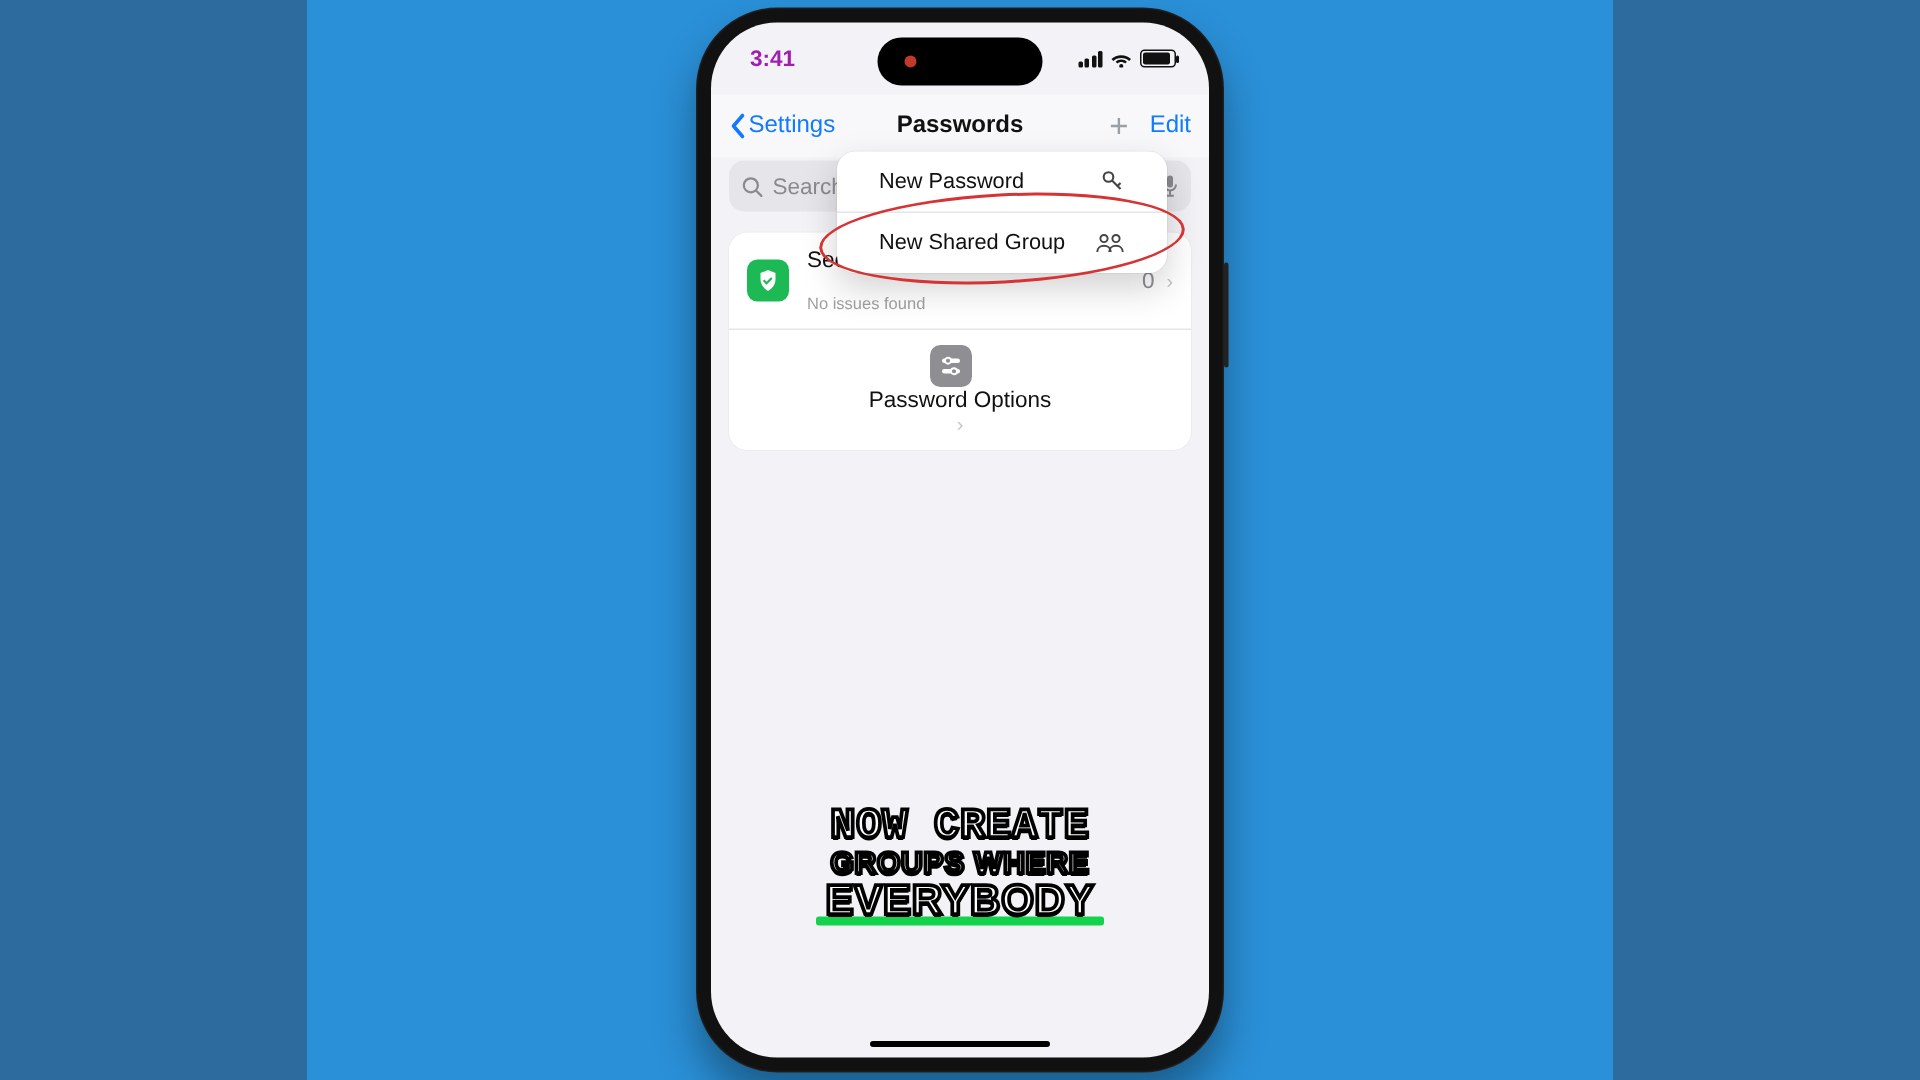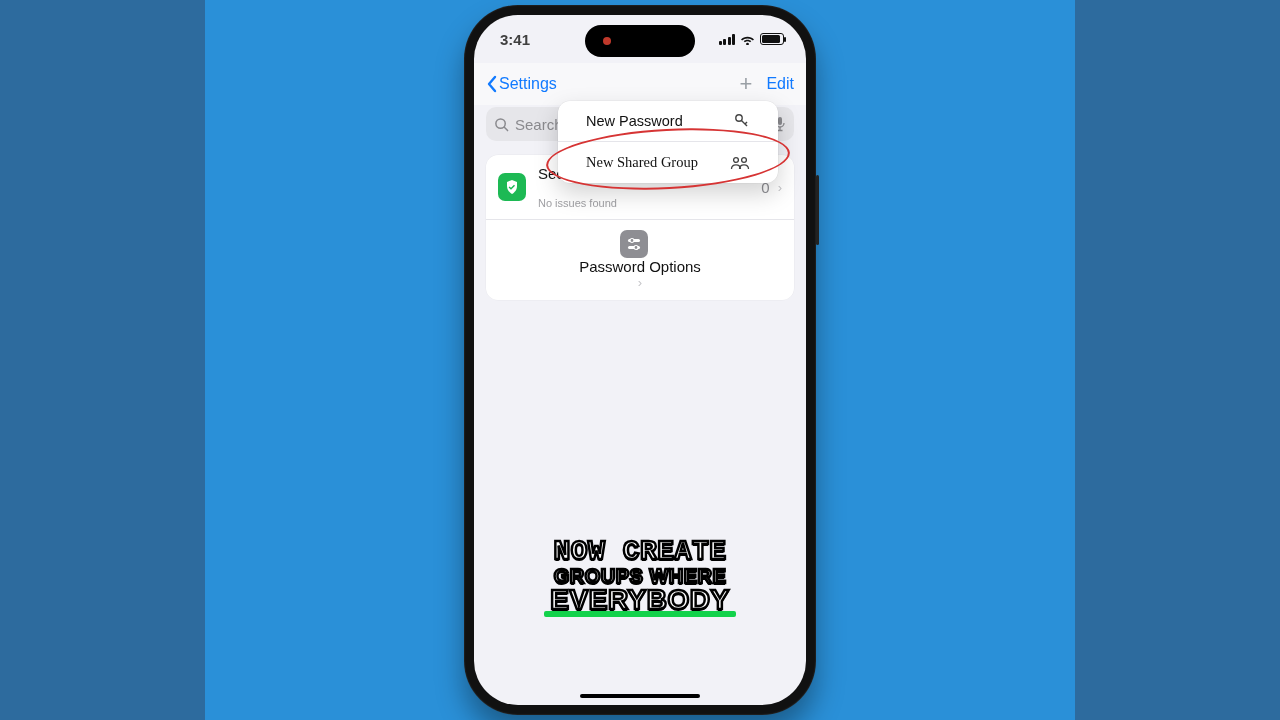--- a/index.html
+++ b/index.html
@@ -30,21 +30,21 @@
     position: relative;
   }
   .island {
     position: absolute; top: 10px; left: 50%; transform: translateX(-50%);
     width: 110px; height: 32px; background: #000; border-radius: 18px; z-index: 50;
   }
   .island .dot { position:absolute; left:18px; top:12px; width:8px; height:8px; border-radius:50%; background:#c0392b; }
   .status {
     position: absolute; top: 0; left: 0; right: 0; height: 48px;
     display: flex; align-items: center; justify-content: space-between;
-    padding: 0 22px 0 26px; font-size: 15px; font-weight: 600; color:#404040; z-index: 40;
+    padding: 0 22px 0 26px; font-size: 15px; font-weight: 600; color:#a21caf; z-index: 40;
   }
   .status .right { display:flex; align-items:center; gap:5px; }
   .bars { display:flex; align-items:flex-end; gap:1.5px; height:11px; }
   .bars span { width:3px; background:#111; border-radius:1px; }
   .bars span:nth-child(1){height:4px;} .bars span:nth-child(2){height:6px;}
   .bars span:nth-child(3){height:8px;} .bars span:nth-child(4){height:11px;}
   .wifi { width:15px; height:11px; position:relative; }
   .wifi svg { display:block; }
   .batt { width:24px; height:12px; border:1.3px solid #111; border-radius:3px; position:relative; }
   .batt::after{ content:""; position:absolute; right:-3px; top:3px; width:2px; height:5px; background:#111; border-radius:1px;}
@@ -86,21 +86,21 @@
   .count { font-size:15px; color:#8e8e93;}
   .chev { font-size:13px; color:#c5c5c9;}
 
   .popup {
     position:absolute; top:86px; left:84px; width:220px;
     background:#fff; border-radius:12px; z-index:60;
     box-shadow: 0 10px 24px rgba(0,0,0,0.18), 0 0 0 0.5px rgba(0,0,0,0.06);
     overflow:hidden;
   }
   .popup .prow { display:flex; align-items:center; justify-content:space-between; padding:12px 28px; font-size:14.5px; color:#111;}
-  .popup .prow + .prow { border-top:0.5px solid #e5e5ea;font-family:Liberation Serif, serif; }
+  .popup .prow + .prow { border-top:0.5px solid #e5e5ea; }
   .popup .picon { color:#555; display:flex; }
 
   .redcircle {
     position:absolute; z-index:65; border:2px solid #d63434; border-radius:50%;
     width:244px; height:60px; left:72px; top:114px; transform:rotate(-3deg);
     pointer-events:none;
   }
 
   .caption {
     position:absolute; left:0; right:0; bottom:90px; text-align:center;
@@ -151,20 +151,21 @@
         </span>
       </div>
 
       <div class="nav">
         <div class="back">
           <svg width="11" height="18" viewBox="0 0 11 18">
               <path fill="none" stroke="#117aff" stroke-width="2.4" stroke-linecap="round" stroke-linejoin="round" d="M9 2 3 9l6 7"></path>
             </svg>
           <span>Settings</span>
         </div>
+        <div class="title">Passwords</div>
         <div class="rightside">
           <span class="plus">+</span>
           <span class="edit">Edit</span>
         </div>
       </div>
 
       <div class="search">
         <span class="mag">
           <svg width="15" height="15" viewBox="0 0 16 16">
               <circle cx="7" cy="7" r="5" fill="none" stroke="#8a8a8e" stroke-width="1.6"></circle>

